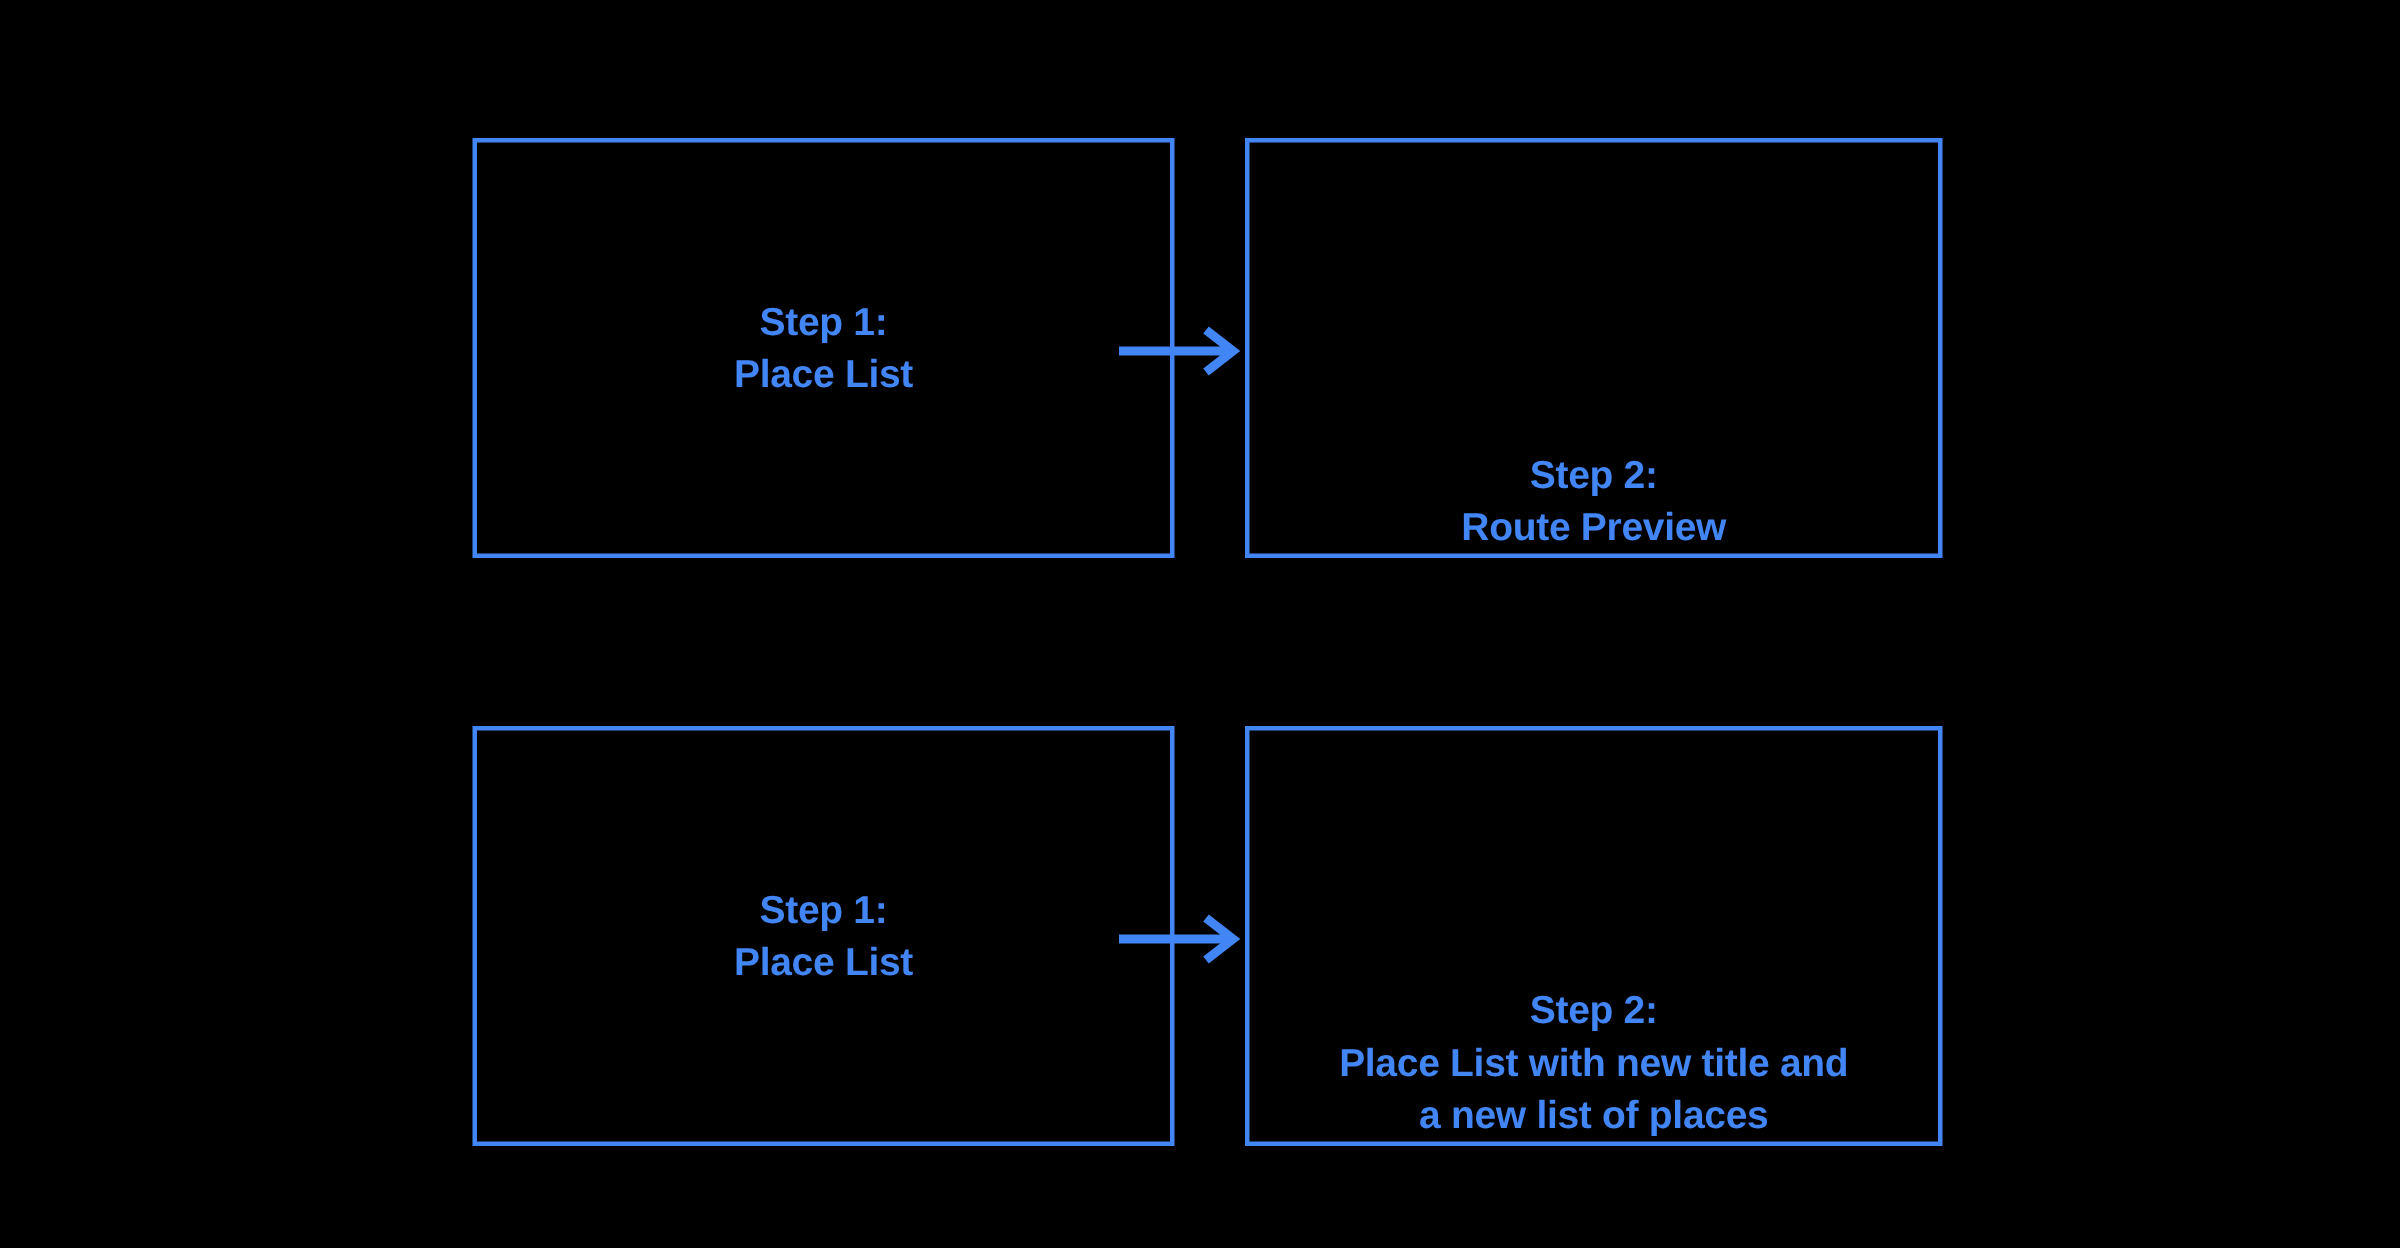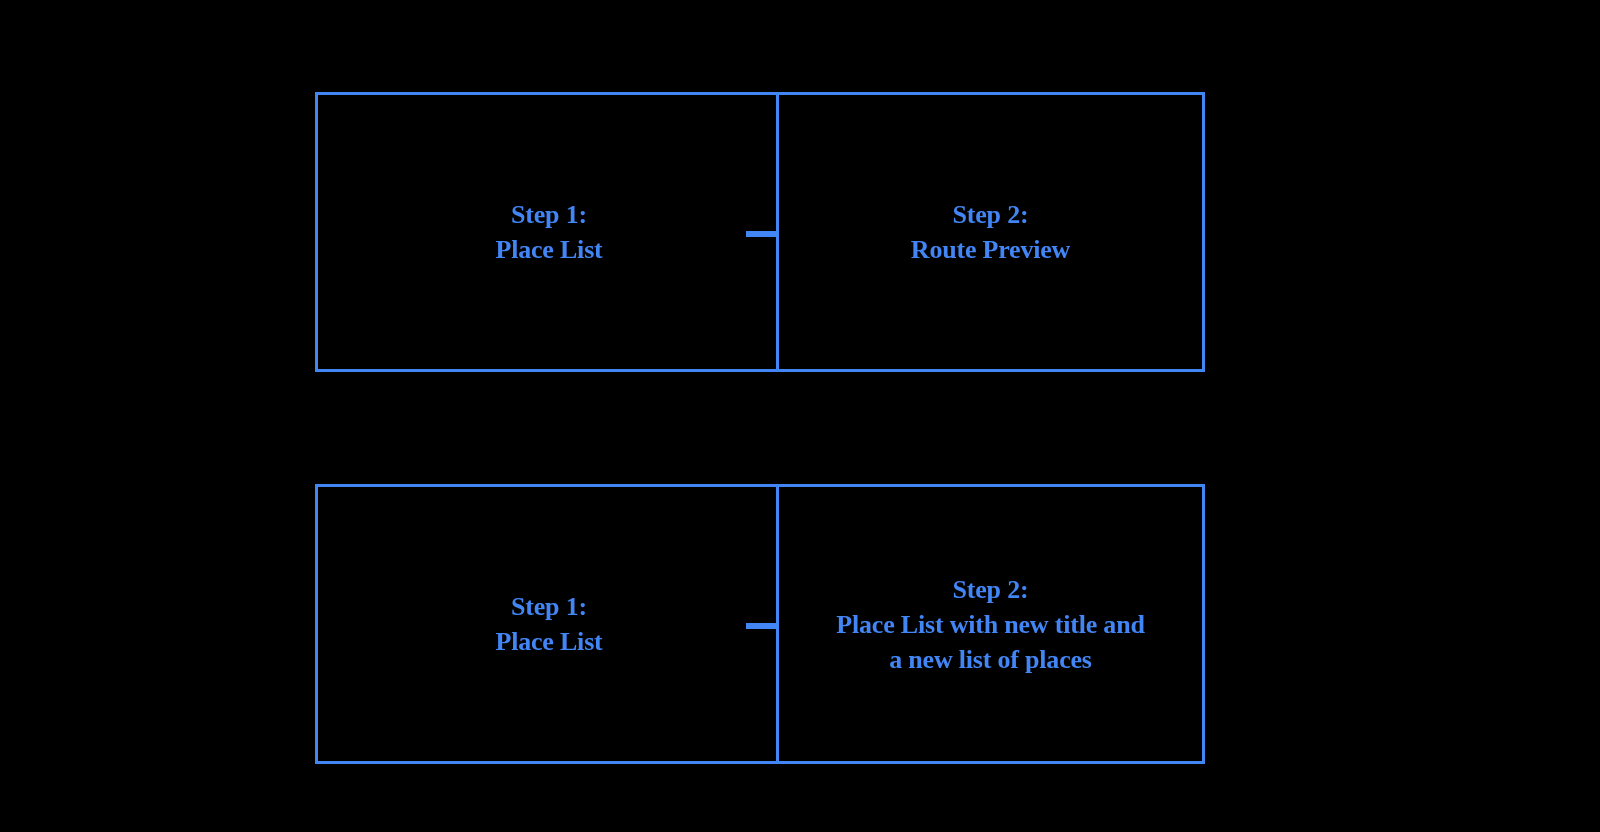--- a/index.html
+++ b/index.html
@@ -35,25 +35,25 @@
     top: 0;
     height: 280px;
     box-sizing: border-box;
     border: 3px solid #4285f4;
     background: #000000;
     display: flex;
     align-items: center;
     justify-content: center;
   }
   .step-box.box-left  { left: 315px;  width: 468px; }
-  .step-box.box-right { left: 776px;  width: 429px; }
+  .step-box.box-right { left: 830px;  width: 465px; align-items: flex-end; }
 
   .step-label {
     color: #4285f4;
-    font-family: Liberation Serif, serif;
+    font-family: Liberation Sans, sans-serif;
     font-size: 26px;
     font-weight: bold;
     line-height: 35px;
     text-align: center;
     white-space: pre-line;
     letter-spacing: -0.2px;
   }
 
   
   .connector {

